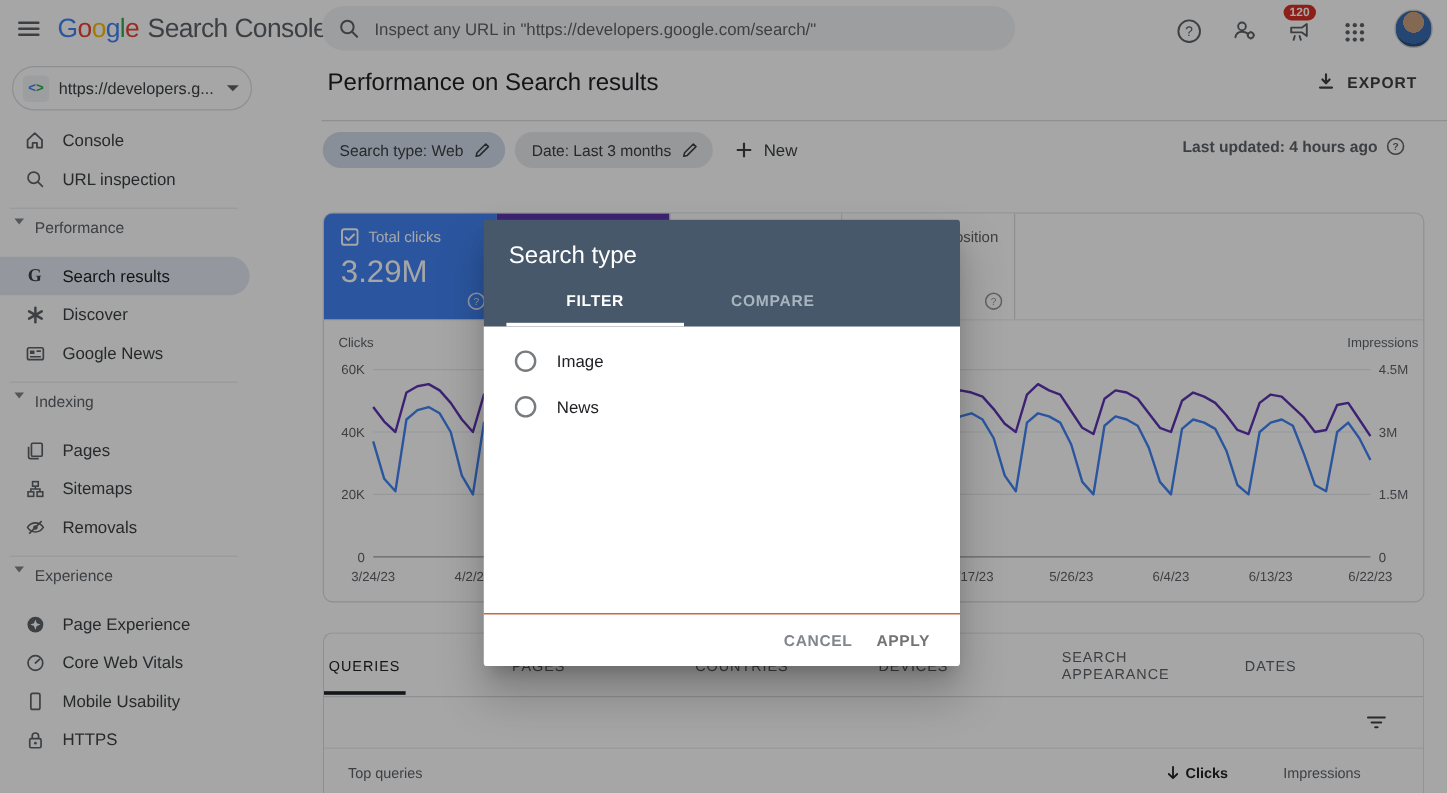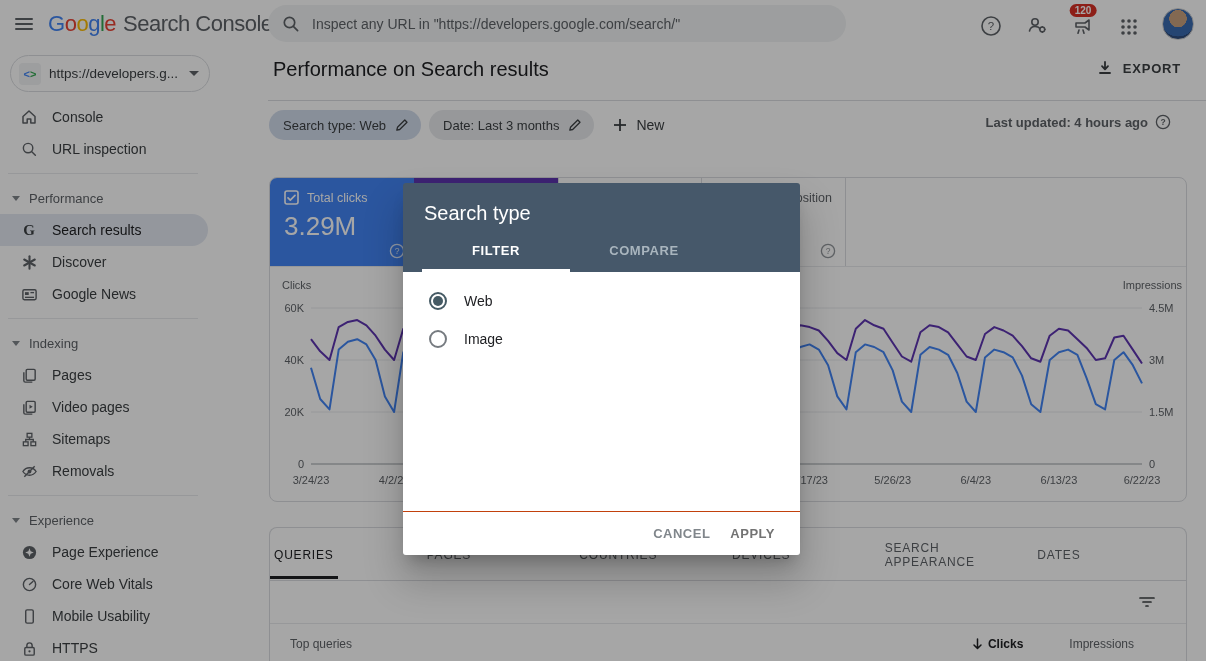--- a/index.html
+++ b/index.html
@@ -24,21 +24,21 @@
   .propsel{position:absolute;top:55px;left:10px;width:200px;height:37px;border:1px solid #dadce0;border-radius:19px;display:flex;align-items:center;padding:0 10px 0 8px;box-sizing:border-box;gap:8px;cursor:pointer;background:#fff;}
   .propico{width:22px;height:22px;border-radius:4px;background:#f1f3f4;display:flex;align-items:center;justify-content:center;font-size:11px;font-weight:700;}
   .propico .lt{color:#4285f4}.propico .gt{color:#34a853}
   .propsel .plabel{flex:1;font-size:13.5px;color:#3c4043;white-space:nowrap;overflow:hidden;}
   .caret{width:0;height:0;border-left:5px solid transparent;border-right:5px solid transparent;border-top:5px solid #5f6368;}
   .sidenav{position:absolute;top:101px;left:0;width:252px;}
   .navitem{display:flex;align-items:center;height:32px;padding-left:20px;gap:14px;width:208px;box-sizing:border-box;cursor:pointer;font-size:14px;color:#3c4043;}
   .navitem .nico{width:18px;height:18px;display:flex;align-items:center;justify-content:center;flex:none;}
   .navitem.sel{background:#e4e9f2;border-radius:0 16px 16px 0;font-weight:500;color:#202124;}
   .navdiv{border-top:1px solid #e8eaed;margin:8px 54px 8px 8px;}
-  .navsec{display:flex;align-items:center;height:32px;padding-left:12px;gap:9px;font-size:13px;color:#5f6368;cursor:pointer;}
+  .navsec{display:flex;align-items:flex-start;height:32px;padding-left:12px;gap:9px;font-size:13px;color:#5f6368;cursor:pointer;}
   .scaret{width:0;height:0;border-left:4px solid transparent;border-right:4px solid transparent;border-top:5px solid #80868b;}
   .gicon{font-weight:700;font-size:15px;color:#3c4043;font-family:"Liberation Serif",serif;}
   
   .ptitle{position:absolute;top:58px;left:273px;font-size:20px;color:#202124;}
   .export{position:absolute;top:60px;right:25px;display:flex;align-items:center;gap:10px;font-size:13px;font-weight:700;letter-spacing:.8px;color:#3c4043;cursor:pointer;}
   .hdr-divider{position:absolute;top:100px;left:268px;right:0;border-top:1px solid #dadce0;}
   .chiprow{position:absolute;top:110px;left:269px;display:flex;align-items:center;gap:8px;}
   .chip{height:30px;border-radius:15px;display:flex;align-items:center;gap:9px;padding:0 12px 0 14px;font-size:13px;color:#3c4043;cursor:pointer;}
   .chip.c1{background:#d2dcec;}
   .chip.c2{background:#e8eaed;}
@@ -228,30 +228,20 @@
           <svg width="17" height="17" viewBox="0 0 18 18">
             <rect x="5.5" y="2.5" width="9.5" height="11.5" rx="1.2" fill="none" stroke="#5f6368" stroke-width="1.5"></rect>
             <path d="M3 5.5v9a1.5 1.5 0 001.5 1.5H12" fill="none" stroke="#5f6368" stroke-width="1.5"></path>
           </svg>
         </span>
       <span>Pages</span>
     </div>
     <div class="navitem">
       <span class="nico">
           <svg width="17" height="17" viewBox="0 0 18 18">
-            <rect x="5.5" y="2.5" width="9.5" height="11.5" rx="1.2" fill="none" stroke="#5f6368" stroke-width="1.5"></rect>
-            <path d="M3 5.5v9a1.5 1.5 0 001.5 1.5H12" fill="none" stroke="#5f6368" stroke-width="1.5"></path>
-            <path d="M9 6l3.4 2.2L9 10.4z" fill="#5f6368"></path>
-          </svg>
-        </span>
-      <span>Video pages</span>
-    </div>
-    <div class="navitem">
-      <span class="nico">
-          <svg width="17" height="17" viewBox="0 0 18 18">
             <rect x="6.5" y="2.5" width="5" height="4" fill="none" stroke="#5f6368" stroke-width="1.4"></rect>
             <rect x="2.5" y="11.5" width="5" height="4" fill="none" stroke="#5f6368" stroke-width="1.4"></rect>
             <rect x="10.5" y="11.5" width="5" height="4" fill="none" stroke="#5f6368" stroke-width="1.4"></rect>
             <path d="M9 6.5v2.5M5 11.5V9h8v2.5" fill="none" stroke="#5f6368" stroke-width="1.4"></path>
           </svg>
         </span>
       <span>Sitemaps</span>
     </div>
     <div class="navitem">
       <span class="nico">
@@ -500,26 +490,26 @@
   <div class="modal">
     <div class="modal-head" style="background: rgb(70, 88, 106);">
       <div class="mtitle">Search type</div>
       <div class="mtabs">
         <div class="mtab active">FILTER</div>
         <div class="mtab">COMPARE</div>
       </div>
     </div>
     <div class="modal-body">
       <div class="orow">
-        <span class="radio checked"></span>
-        <span class="olabel">Web</span>
+        <span class="radio"></span>
+        <span class="olabel">Image</span>
       </div>
       <div class="orow">
         <span class="radio"></span>
-        <span class="olabel">Image</span>
+        <span class="olabel">News</span>
       </div>
     </div>
     <div class="modal-foot">
       <span class="mbtn cancel">CANCEL</span>
       <span class="mbtn apply">APPLY</span>
     </div>
   </div>
 
 </div>
 

